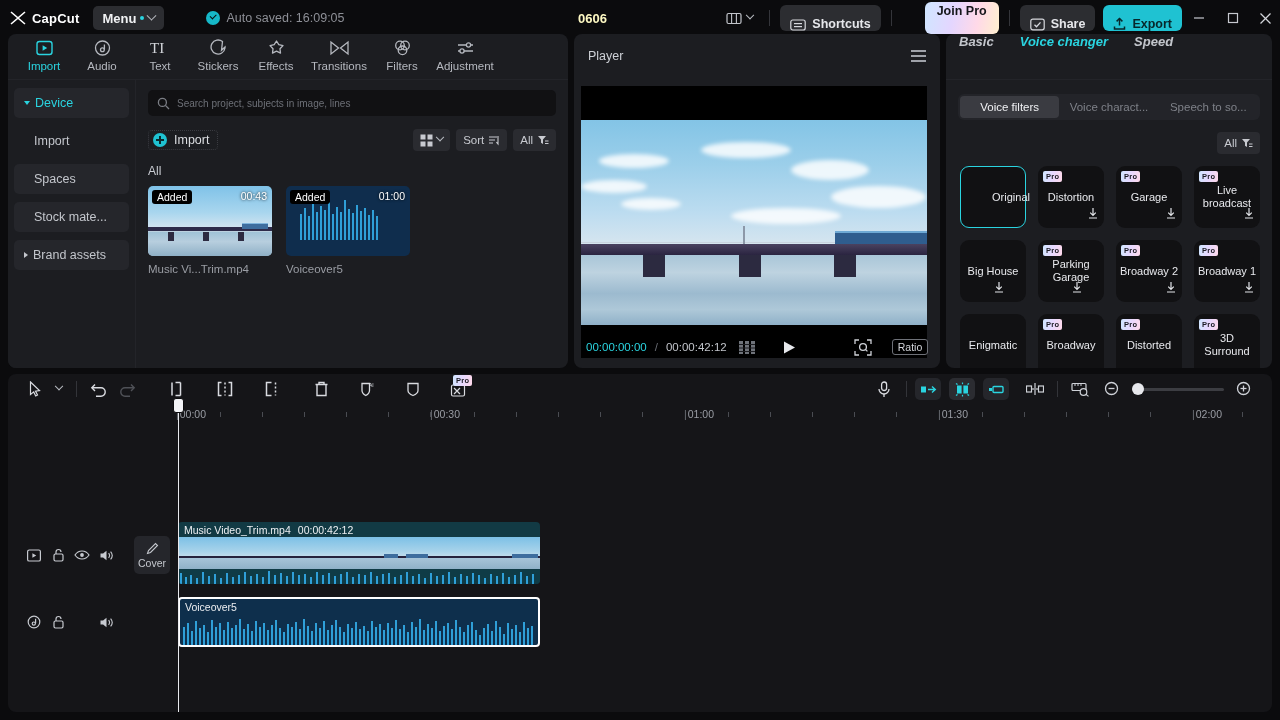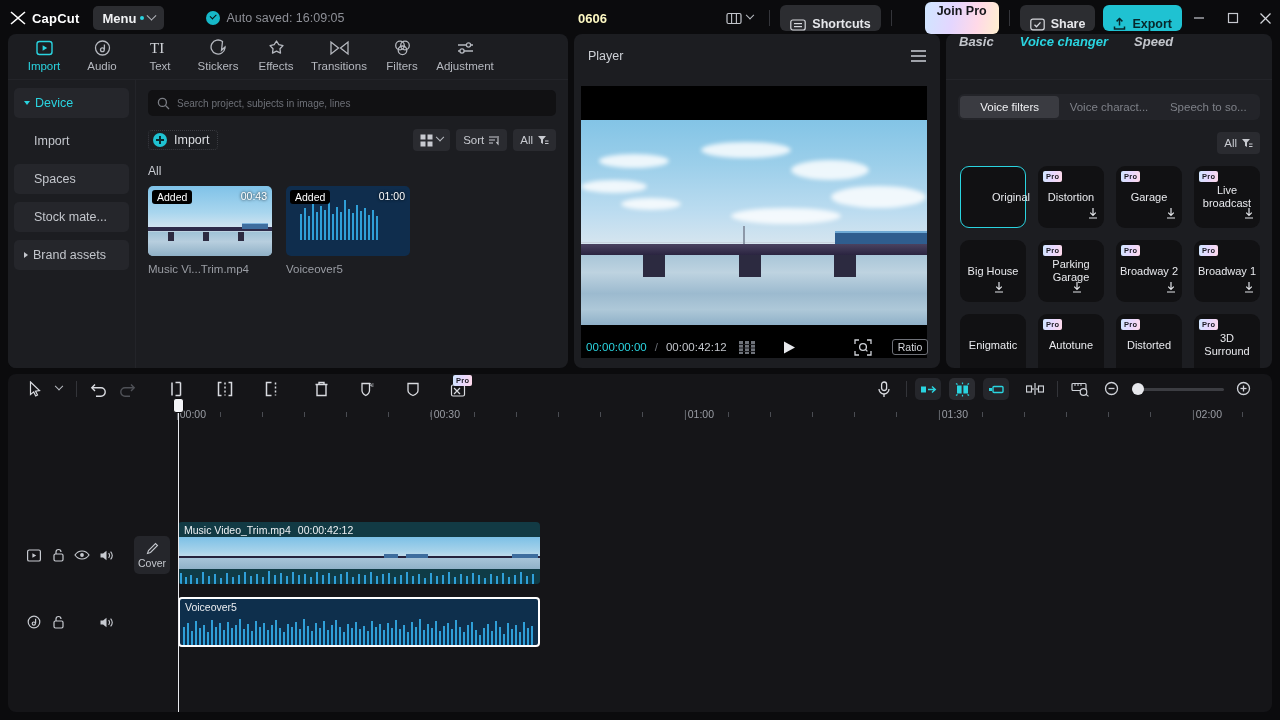--- a/index.html
+++ b/index.html
@@ -613,21 +613,21 @@
               <path d="M5 0v7M2.2 4.6L5 7.4l2.8-2.8" stroke="#e3e5e9" fill="none" stroke-width="1.2"></path>
               <line x1="1" y1="10" x2="9" y2="10" stroke="#e3e5e9" stroke-width="1.2"></line>
             </svg></span>
       </div>
 
       <div class="tile">
         <span class="tname">Enigmatic</span>
       </div>
       <div class="tile">
         <span class="pro-badge">Pro</span>
-        <span class="tname">Autotune</span>
+        <span class="tname">Broadway</span>
       </div>
       <div class="tile">
         <span class="pro-badge">Pro</span>
         <span class="tname">Distorted</span>
       </div>
       <div class="tile">
         <span class="pro-badge">Pro</span>
         <span class="tname">3D Surround</span>
       </div>
     </div>

